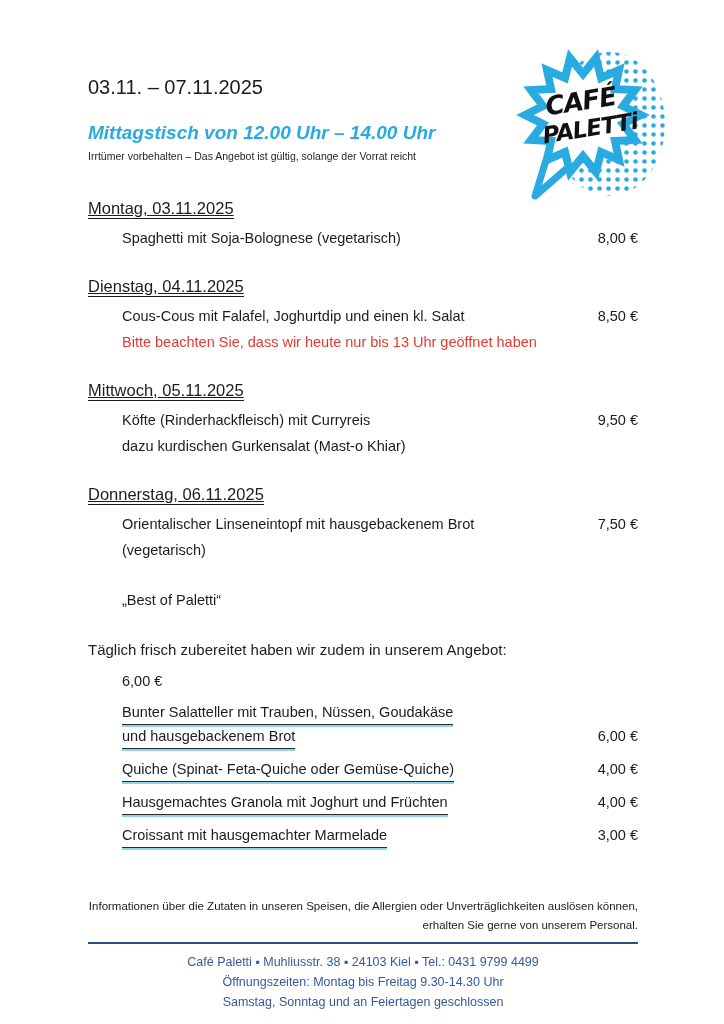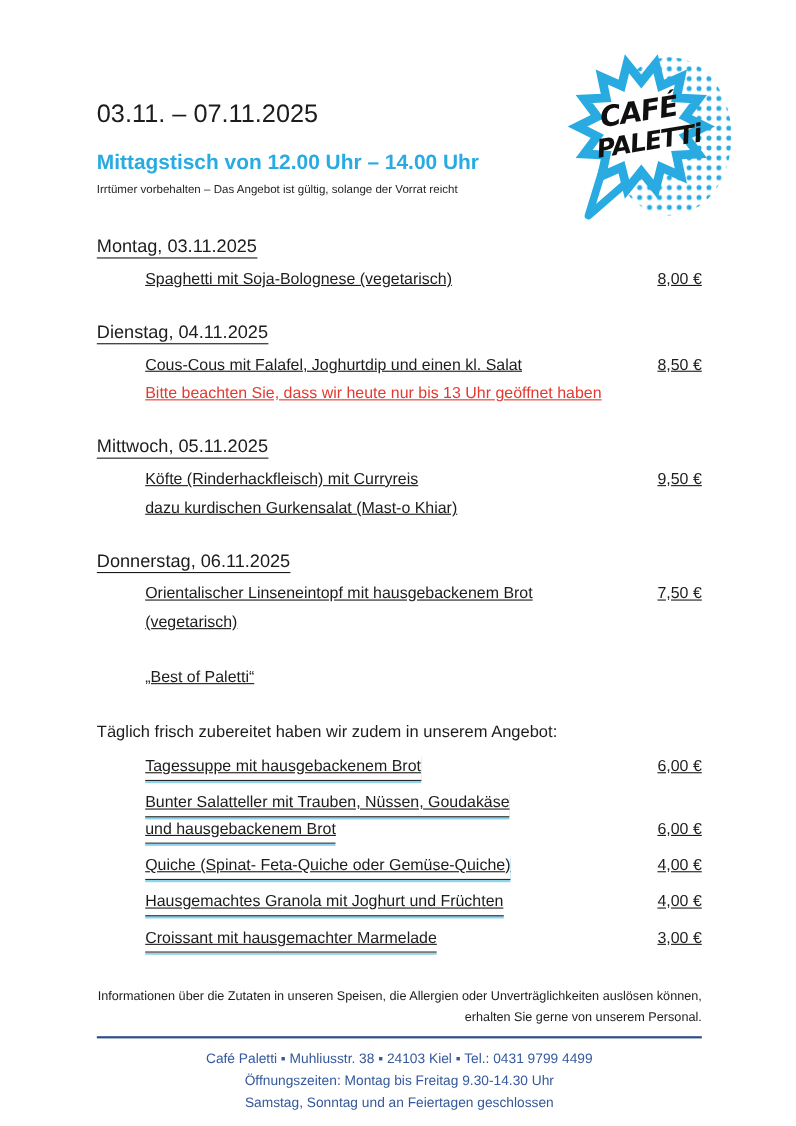--- a/index.html
+++ b/index.html
@@ -10,30 +10,30 @@
     font-family:"Liberation Sans",sans-serif;
     color:#1c1c1c;
     overflow:hidden;
     box-sizing:border-box;
   }
   .content{
     position:absolute;
     left:88px;right:86px;top:50px;
   }
   .title{font-size:24px;line-height:26px;font-weight:400;margin:0;}
-  .daterange{font-size:23px;line-height:26px;margin-top:40px;}
-  .subtitle{font-size:19px;line-height:22px;font-weight:700;color:#29abe2;margin-top:22px;}
+  .daterange{font-size:20px;line-height:26px;margin-top:24px;}
+  .subtitle{font-size:19px;line-height:22px;font-weight:700;color:#29abe2;margin-top:22px;font-style:italic;}
   .disclaimer{font-size:10.5px;line-height:14px;margin-top:5px;color:#262626;}
   .day{margin-top:24px;}
   .day.first{margin-top:34px;}
   .day-heading{font-size:16.5px;line-height:22px;margin:0 0 6px 0;font-weight:400;}
-  .du{border-bottom:1.5px solid #1b1b1b;padding-bottom:1px;}
+  .du{border-bottom:1.5px solid #1b1b1b;padding-bottom:1px;text-decoration:underline;}
   .row{
     display:flex;justify-content:space-between;align-items:baseline;
-    margin-left:44px;font-size:14.5px;line-height:26px;text-decoration:underline;
+    margin-left:34px;font-size:14.5px;line-height:26px;
   }
   .price{white-space:nowrap;text-align:right;}
   .note{color:#e23a30;}
   .daily-intro{font-size:15px;line-height:22px;margin-top:26px;}
   .daily-item{margin-top:9px;}
   .daily-item .row{line-height:22px;}
   .u{border-bottom:1px solid #2a2a2a;box-shadow:0 2px 0 #8fd4ef;padding-bottom:1px;}
   .footer{
     position:absolute;left:88px;right:86px;top:897px;
     text-align:center;
@@ -119,21 +119,20 @@
     <section class="day">
       <div class="row">
         <span>„Best of Paletti“</span>
       </div>
     </section>
 
     <div class="daily-intro">Täglich frisch zubereitet haben wir zudem in unserem Angebot:</div>
 
     <div class="daily-item">
       <div class="row">
-        <span class="u">Tagessuppe mit hausgebackenem Brot</span>
         <span class="price">6,00 €</span>
       </div>
     </div>
 
     <div class="daily-item">
       <div class="row">
         <span class="u">Bunter Salatteller mit Trauben, Nüssen, Goudakäse</span>
       </div>
       <div class="row">
         <span class="u">und hausgebackenem Brot</span>

